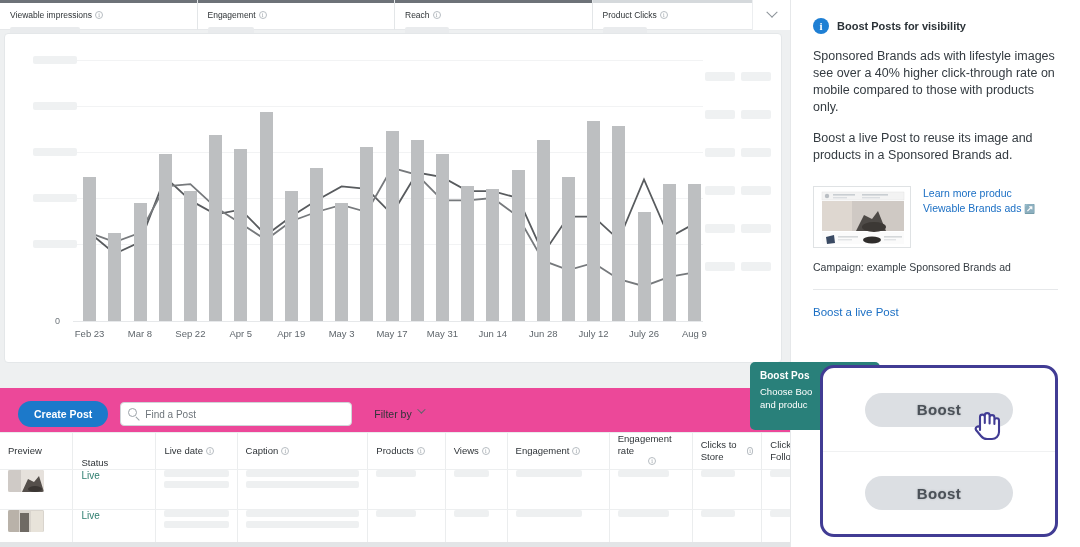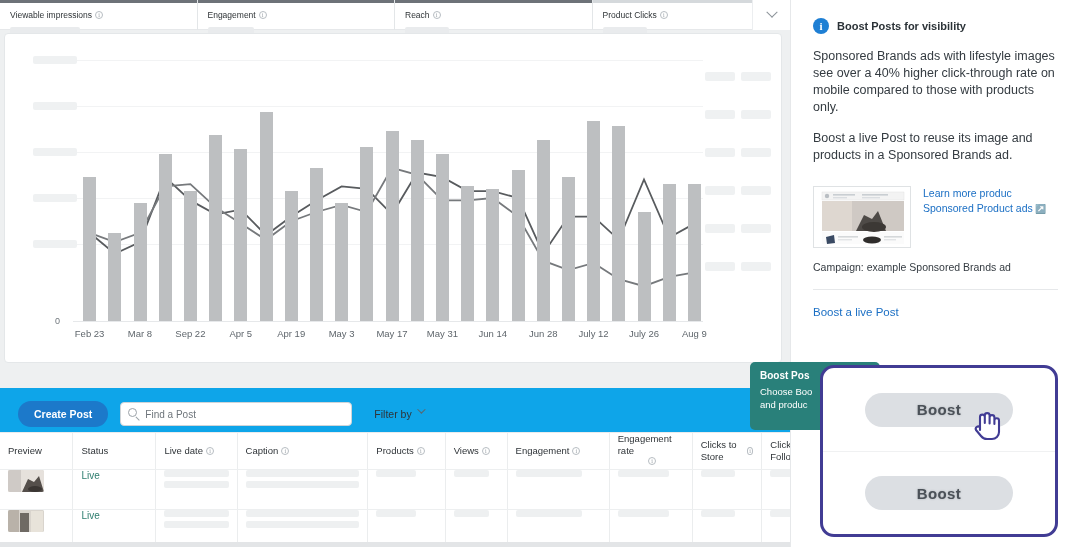--- a/index.html
+++ b/index.html
@@ -94,21 +94,21 @@
   .legend-row { display: flex; gap: 6px; margin-bottom: 29px; }
   .legend-blk { width: 30px; height: 9px; background: #eff1f2; border-radius: 2px; }
 
   
   .table-section {
     position: absolute; left: 0; top: 388px; width: 830px; height: 159px;
     background: #ffffff;
   }
   .toolbar {
     height: 44px; display: flex; align-items: center; padding: 8px 0 0 18px; gap: 12px;
-    background: #0ea5e9;
+    background: #ec4899;
   }
   .create-post-btn {
     background: #1c79ca; color: #ffffff; font-size: 10.5px; font-weight: bold;
     border: none; border-radius: 14px; padding: 7px 16px; cursor: pointer;
     white-space: nowrap;
   }
   .search-wrap {
     position: relative; width: 232px; height: 24px; border: 1px solid #cfd4d8;
     border-radius: 4px; background: #fff; display: flex; align-items: center;
     padding-left: 24px;
@@ -359,21 +359,21 @@
           <span>Filter by</span>
           <span class="chev-sm"></span>
         </div>
       </div>
 
       <div class="tbl">
         <div class="tbl-head" id="tbl-head">
             <div class="th" style="width: 76px;">
               <span class="lbl">Preview</span>
             </div>
-            <div class="th" style="width: 86px;">
+            <div class="th" style="width: 86px; align-items: flex-end;">
               <span class="lbl">Status</span>
             </div>
             <div class="th" style="width: 84px;">
               <span class="lbl">Live date</span>
               <span class="info-i">i</span>
             </div>
             <div class="th" style="width: 136px;">
               <span class="lbl">Caption</span>
               <span class="info-i">i</span>
             </div>
@@ -544,21 +544,21 @@
             <path d="M12 50 L20 48 L21 56 L13 57 Z" fill="#3a4a63"></path>
             <rect x="24" y="49" width="20" height="1.6" fill="#d5d8da"></rect>
             <rect x="24" y="52" width="14" height="1.4" fill="#e2e4e6"></rect>
             <ellipse cx="58" cy="53" rx="9" ry="3.4" fill="#2f2d2b"></ellipse>
             <rect x="70" y="49" width="18" height="1.6" fill="#d5d8da"></rect>
             <rect x="70" y="52" width="12" height="1.4" fill="#e2e4e6"></rect>
           </svg>
         </div>
         <div class="promo-link">
           <span>Learn more produc</span><br>
-          <span>Sponsored Product ads</span>
+          <span>Viewable Brands ads</span>
           <span class="ext-icon">↗️</span>
         </div>
       </div>
 
       <div class="campaign-cap">Campaign: example Sponsored Brands ad</div>
       <div class="rp-divider"></div>
       <div class="boost-live-link">Boost a live Post</div>
     </div>
   </div>
 

